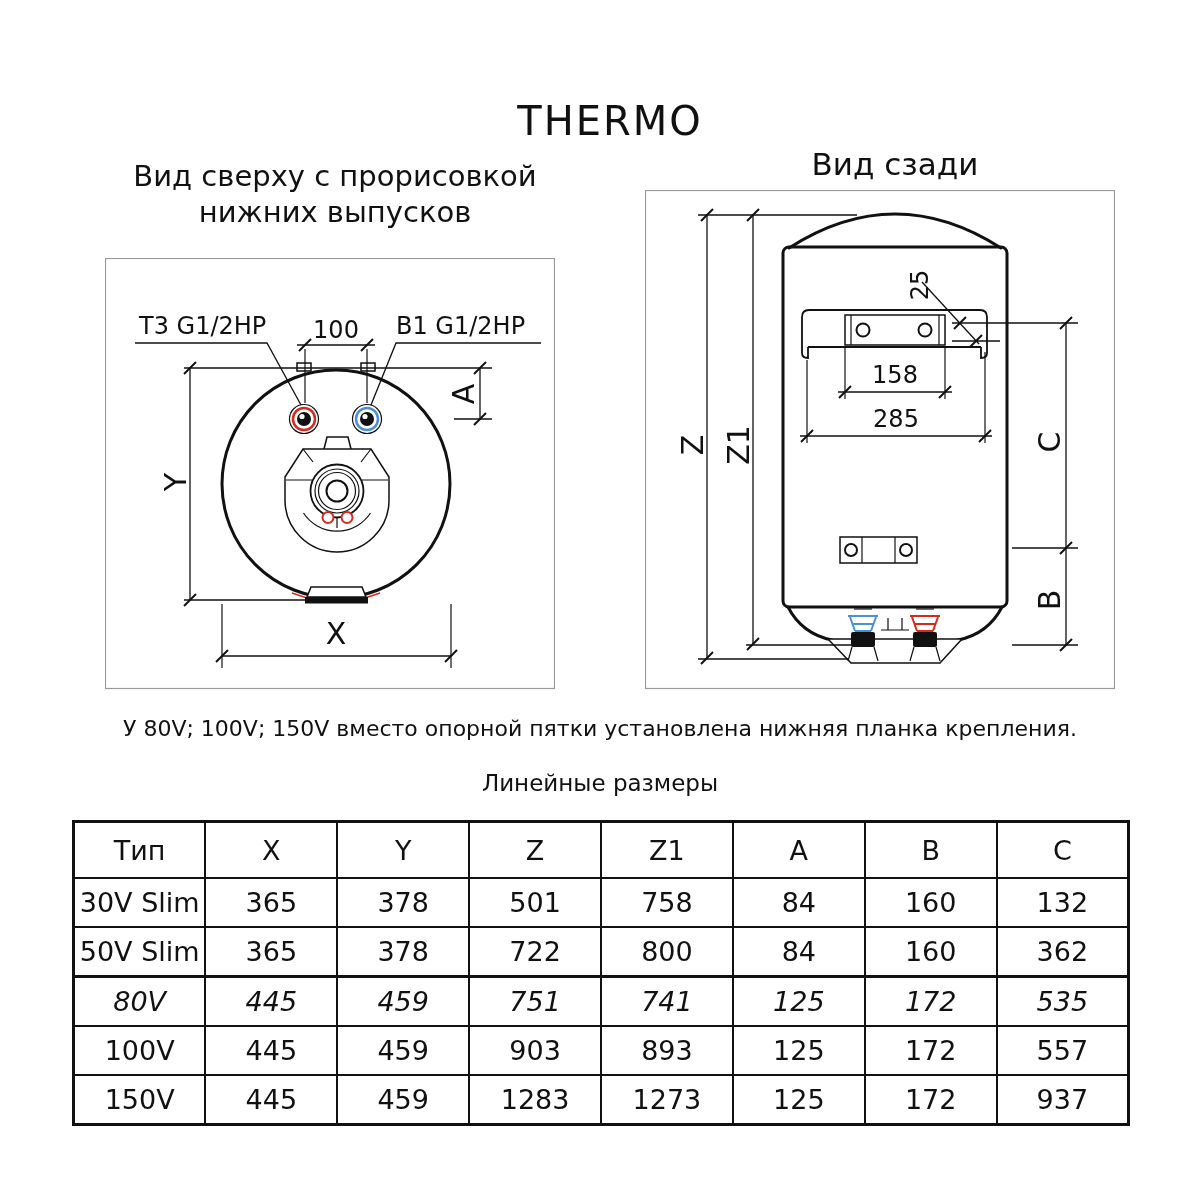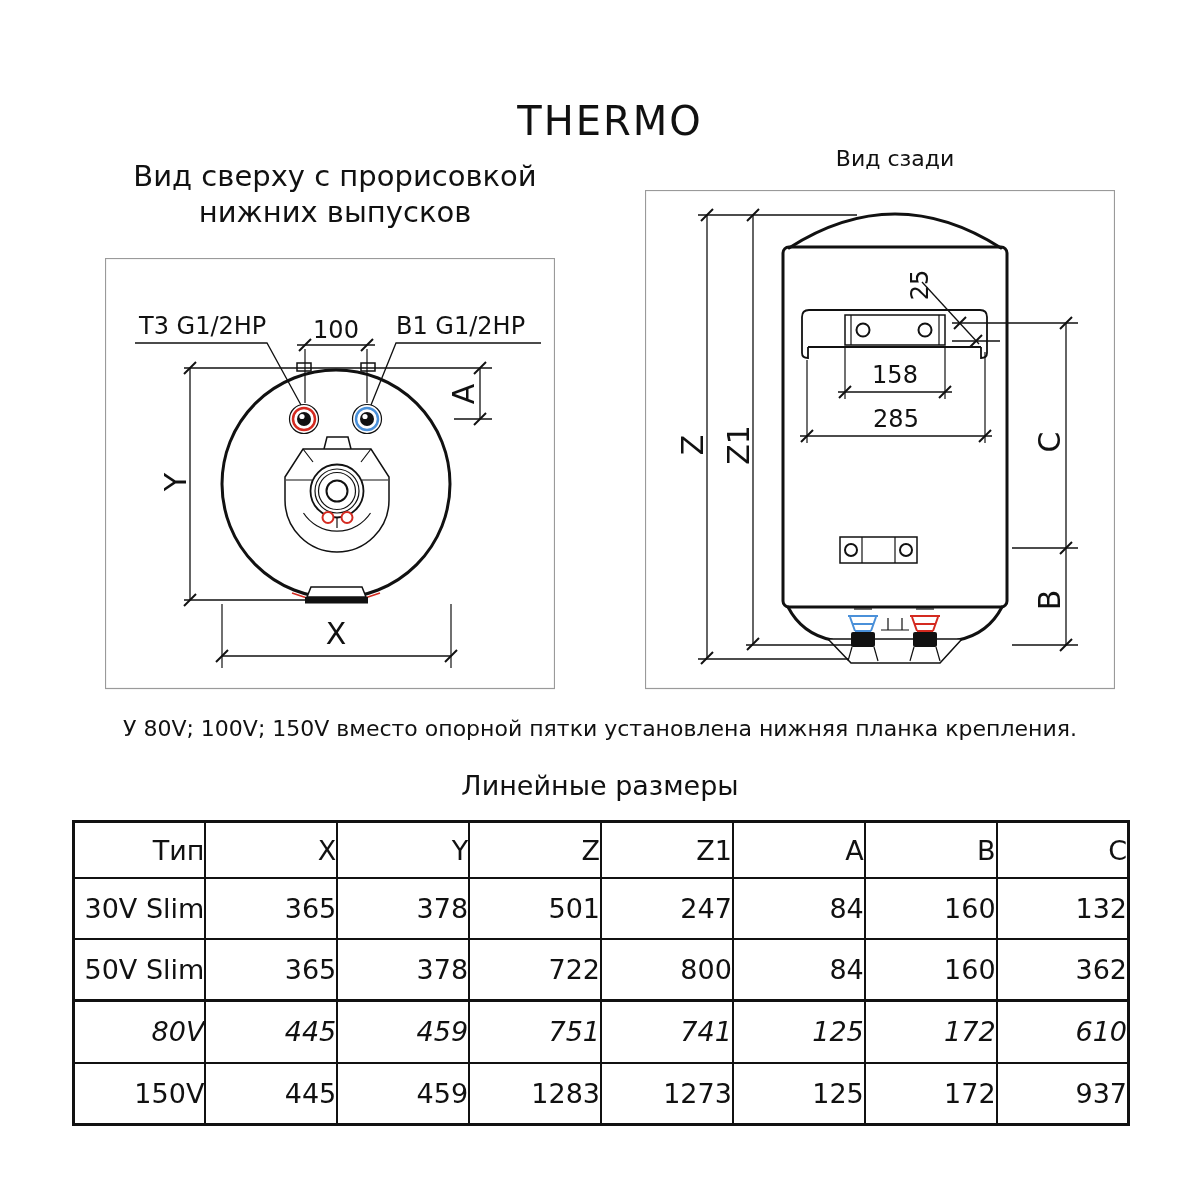--- a/index.html
+++ b/index.html
@@ -2,39 +2,39 @@
 <html><head>
 <meta charset="utf-8">
 <style>
   html,body{margin:0;padding:0;background:#fff;}
   .sheet{position:relative;width:1200px;height:1200px;background:#fff;overflow:hidden;
          font-family:"DejaVu Sans",sans-serif;color:#111;border-radius:16px;}
   .page-title{position:absolute;left:460px;top:98px;width:300px;text-align:center;
               font-size:40px;letter-spacing:2px;font-weight:400;}
   .tv-title{position:absolute;left:130px;top:158px;width:410px;text-align:center;
             font-size:29px;line-height:36px;}
-  .bv-title{position:absolute;left:770px;top:146px;width:250px;text-align:center;font-size:22px;}
+  .bv-title{position:absolute;left:770px;top:146px;width:250px;text-align:center;font-size:31px;}
   .note{position:absolute;left:60px;top:716px;width:1080px;text-align:center;font-size:22px;}
-  .tbl-title{position:absolute;left:70px;top:770px;width:1060px;text-align:center;font-size:27px;}
+  .tbl-title{position:absolute;left:70px;top:770px;width:1060px;text-align:center;font-size:23px;}
   svg.view{position:absolute;}
   svg text{fill:#111;font-family:"DejaVu Sans",sans-serif;}
   .frame{fill:none;stroke:#9a9a9a;stroke-width:1.2;}
   .bold{fill:none;stroke:#111;stroke-width:3;stroke-linecap:round;}
   .med{fill:none;stroke:#111;stroke-width:1.8;}
   .thin{fill:none;stroke:#111;stroke-width:1.2;}
   .dim{fill:none;stroke:#111;stroke-width:1.3;}
   .wfill{fill:#fff;stroke:#111;stroke-width:1.5;}
   .lbl{font-size:24px;}
   .num{font-size:24px;}
   .axis{font-size:30px;}
   .hot{stroke:#d42a20;}
   .cold{stroke:#4a90d9;}
   table.dims{position:absolute;left:72px;top:820px;width:1058px;height:306px;
              border-collapse:collapse;table-layout:fixed;
-             border:3px solid #111;font-size:27px;text-align:right;}
+             border:3px solid #111;font-size:27px;text-align:center;}
   table.dims th,table.dims td{border:2px solid #111;font-weight:400;padding:0;vertical-align:middle;}
   table.dims tr.hdr th{height:54px;}
   table.dims tr.sep td{border-top:3px solid #111;font-style:italic;}
 </style>
 </head>
 <body>
 
 <div class="sheet">
 
   <div class="page-title">THERMO</div>
@@ -266,21 +266,21 @@
       <th>Z1</th>
       <th>A</th>
       <th>B</th>
       <th>C</th>
     </tr>
     <tr>
       <td>30V Slim</td>
       <td>365</td>
       <td>378</td>
       <td>501</td>
-      <td>247</td>
+      <td>758</td>
       <td>84</td>
       <td>160</td>
       <td>132</td>
     </tr>
     <tr>
       <td>50V Slim</td>
       <td>365</td>
       <td>378</td>
       <td>722</td>
       <td>800</td>
@@ -289,21 +289,31 @@
       <td>362</td>
     </tr>
     <tr class="sep">
       <td>80V</td>
       <td>445</td>
       <td>459</td>
       <td>751</td>
       <td>741</td>
       <td>125</td>
       <td>172</td>
-      <td>610</td>
+      <td>535</td>
+    </tr>
+    <tr>
+      <td>100V</td>
+      <td>445</td>
+      <td>459</td>
+      <td>903</td>
+      <td>893</td>
+      <td>125</td>
+      <td>172</td>
+      <td>557</td>
     </tr>
     <tr>
       <td>150V</td>
       <td>445</td>
       <td>459</td>
       <td>1283</td>
       <td>1273</td>
       <td>125</td>
       <td>172</td>
       <td>937</td>

